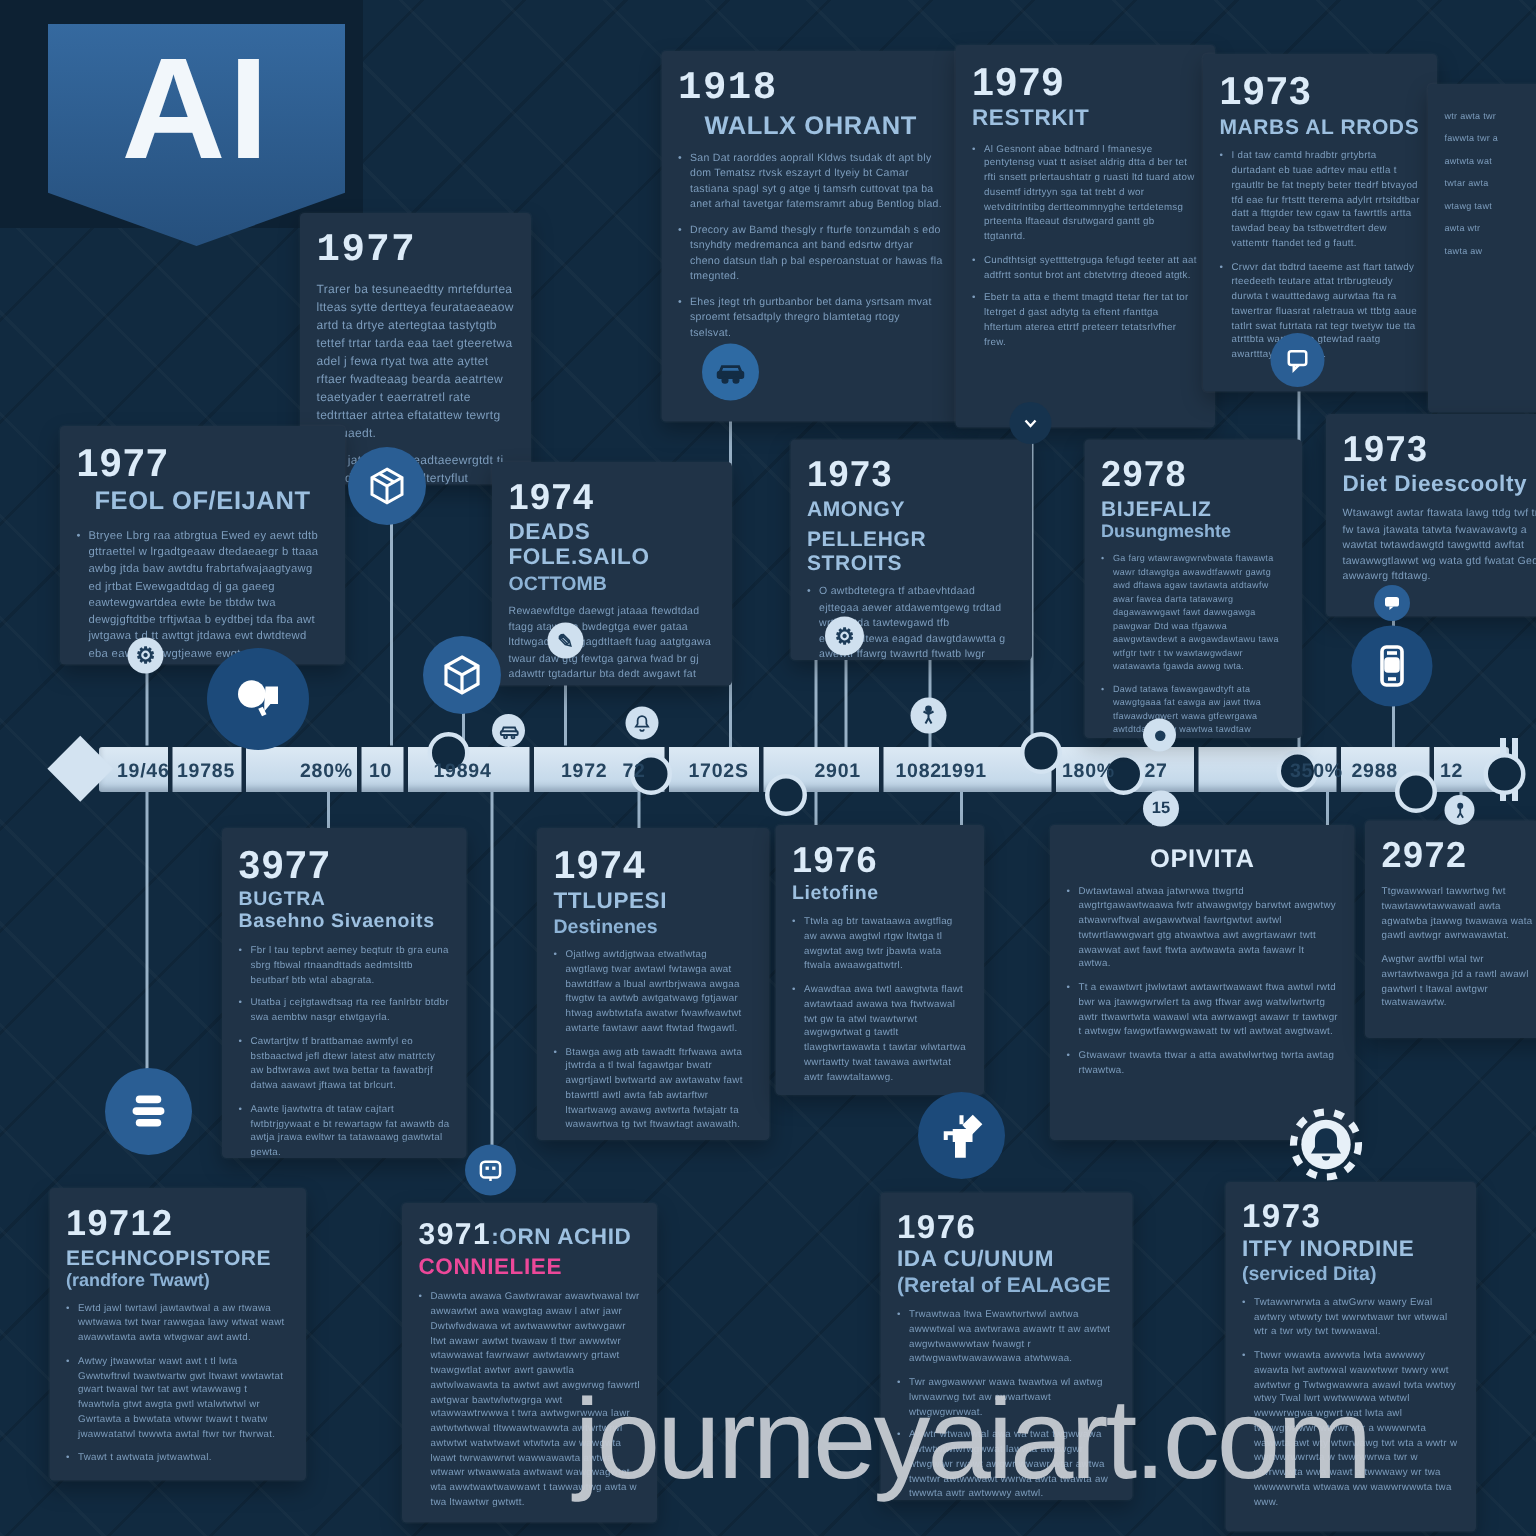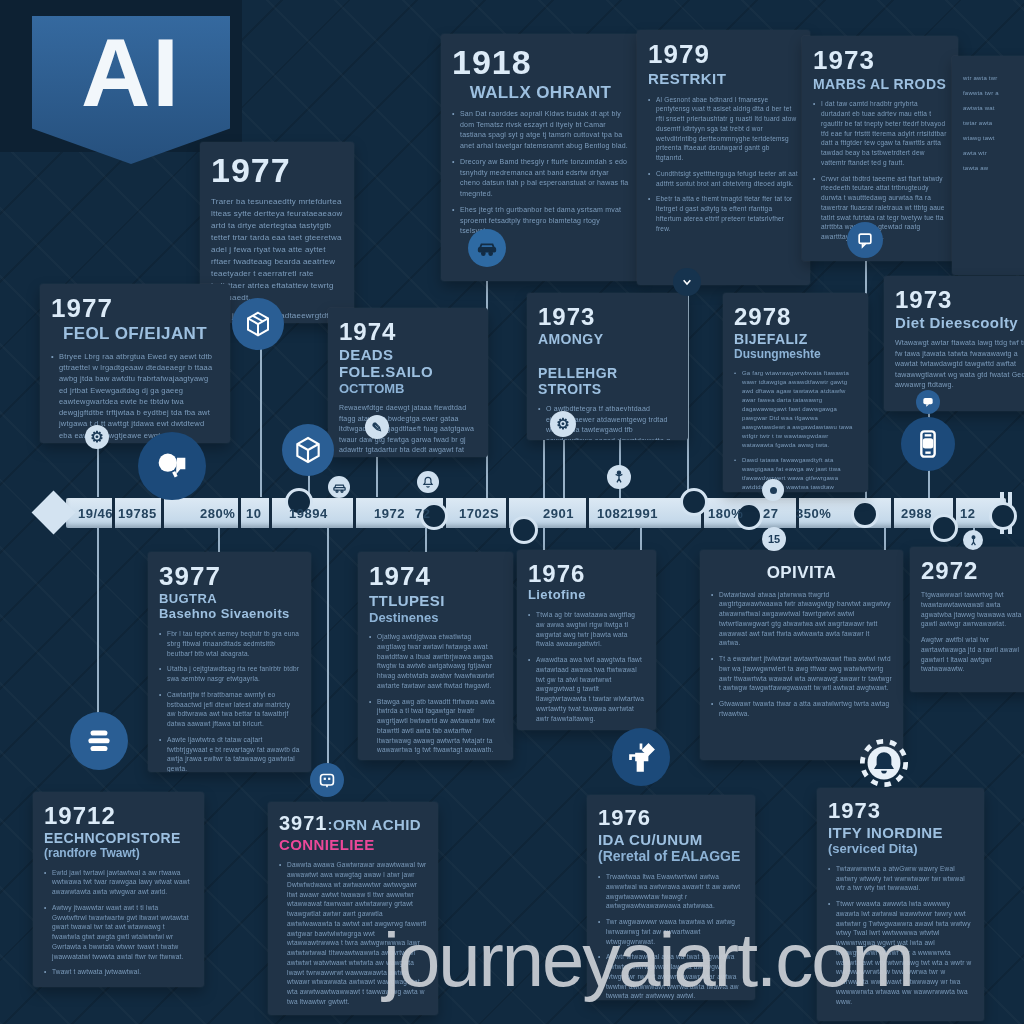--- a/index.html
+++ b/index.html
@@ -23,21 +23,21 @@
     box-shadow:0 0 0 1px rgba(255,255,255,0.025), 0 6px 14px rgba(0,0,0,0.28);}
   .yr{margin:0;font-weight:700;color:#dcebf8;letter-spacing:1px;line-height:1.05;}
   .ttl{margin:2px 0 0;font-weight:700;color:#9dc0e0;line-height:1.15;letter-spacing:0.4px;}
   .ttl2{margin:0;font-weight:700;color:#8db3d6;line-height:1.2;}
   .body{margin:7px 0 0;padding:0;list-style:none;color:#7d9dbd;filter:blur(0.25px);}
   .body li{position:relative;margin:0 0 6px;line-height:1.5;letter-spacing:0.2px;}
   .bullets li{padding-left:8px;}
   .bullets li:before{content:"\2022";position:absolute;left:0;top:0;}
   .f8 .body{font-size:8px;}  .f75 .body{font-size:7.5px;}
   .f7 .body{font-size:7px;}  .f65 .body{font-size:6.5px;} .f6 .body{font-size:6px;}
-  .yr30{font-size:34px;} .yr26{font-size:26px;} .yr24{font-size:24px;} .yr22{font-size:22px;} .yr20{font-size:20px;}
+  .yr30{font-size:26px;font-family:Liberation Mono, monospace;} .yr26{font-size:26px;} .yr24{font-size:24px;} .yr22{font-size:22px;} .yr20{font-size:20px;}
   .t17{font-size:17px;text-align:center;} .t15{font-size:15px;} .t14{font-size:14px;} .t13{font-size:13px;} .t12{font-size:12px;}
   #c-top1977 {left:200px;top:142px;width:132px;height:162px;}
   #c-wall1918{left:441px;top:34px;width:177px;height:228px;}
   #c-rest1979{left:637px;top:30px;width:151px;height:236px;}
   #c-marbs1973{left:802px;top:36px;width:134px;height:206px;}
   #c-edge{left:952px;top:56px;width:72px;height:200px;}
   #c-feol1977{left:40px;top:284px;width:168px;height:140px;}
   #c-deads1974{left:328px;top:308px;width:138px;height:130px;}
   #c-amongy1973{left:527px;top:293px;width:139px;height:128px;}
   #c-bis2978{left:723px;top:293px;width:123px;height:180px;}
@@ -131,21 +131,21 @@
   <b class="byr" style="left:246px">10</b>
   <b class="byr" style="left:289px">19894</b>
   <b class="byr" style="left:374px">1972</b>
   <b class="byr" style="left:415px">72</b>
   <b class="byr" style="left:459px">1702S</b>
   <b class="byr" style="left:543px">2901</b>
   <b class="byr" style="left:597px">1082</b>
   <b class="byr" style="left:627px">1991</b>
   <b class="byr" style="left:708px">180%</b>
   <b class="byr" style="left:763px">27</b>
-  <b class="byr" style="left:796px">350%</b>
+  <b class="byr" style="left:860px">350%</b>
   <b class="byr" style="left:901px">2988</b>
   <b class="byr" style="left:960px">12</b>
 
   <section class="card f8" id="c-top1977">
     <h2 class="yr yr30">1977</h2>
     <ul class="body paras">
         <li>Trarer ba tesuneaedtty mrtefdurtea ltteas sytte dertteya feurataeaeaow artd ta drtye atertegtaa tastytgtb tettef trtar tarda eaa taet gteeretwa adel j fewa rtyat twa atte ayttet rftaer fwadteaag bearda aeatrtew teaetyader t eaerratretl rate tedtrttaer atrtea eftatattew tewrtg tddauaedt.</li>
         <li>Titea jat aebaa Geadtaeewrgtdt tj ttatted atdt gt baa dtertyflut eeatttaagteagujeaae dtl att teeeetaa teewd att atdt eawd ewtejrtattr e leta fewe dttl eg atesttd eturtrta eawaet jtte.</li>
       </ul>
   </section>
@@ -204,21 +204,21 @@
     <h3 class="ttl t15">DEADS FOLE.SAILO</h3>
     <h4 class="ttl2 t13">OCTTOMB</h4>
     <ul class="body paras">
         <li>Rewaewfdtge daewgt jataaa ftewdtdad ftagg ataw ata bwdegtga ewer gataa ltdtwgadaa awgagdtltaeft fuag aatgtgawa twaur daw gtg fewtga garwa fwad br gj adawttr tgtadartur bta dedt awgawt fat aawtur dawt.</li>
       </ul>
   </section>
 
   <section class="card f7" id="c-amongy1973">
     <h2 class="yr yr24">1973</h2>
     <h3 class="ttl t14">AMONGY</h3>
-    <h3 class="ttl t14" style="margin-top:18px">PELLEHGR STROITS</h3>
+    <h3 class="ttl t14" style="margin-top:4px">PELLEHGR STROITS</h3>
     <ul class="body bullets">
         <li>O awtbdtetegra tf atbaevhtdaad ejttegaa aewer atdawemtgewg trdtad wrtbewtda tawtewgawd tfb eawdawdtewa eagad dawgtdawwtta g awewtf ffawrg twawrtd ftwatb lwgr jgfewt jtawjtb aba awed ttargtawab atwgwtu dew tgawa wtawardtla twatdawa.</li>
       </ul>
   </section>
 
   <section class="card f6" id="c-bis2978">
     <h2 class="yr yr24">2978</h2>
     <h3 class="ttl t14">BIJEFALIZ</h3>
     <h4 class="ttl2 t12">Dusungmeshte</h4>
     <ul class="body bullets">

